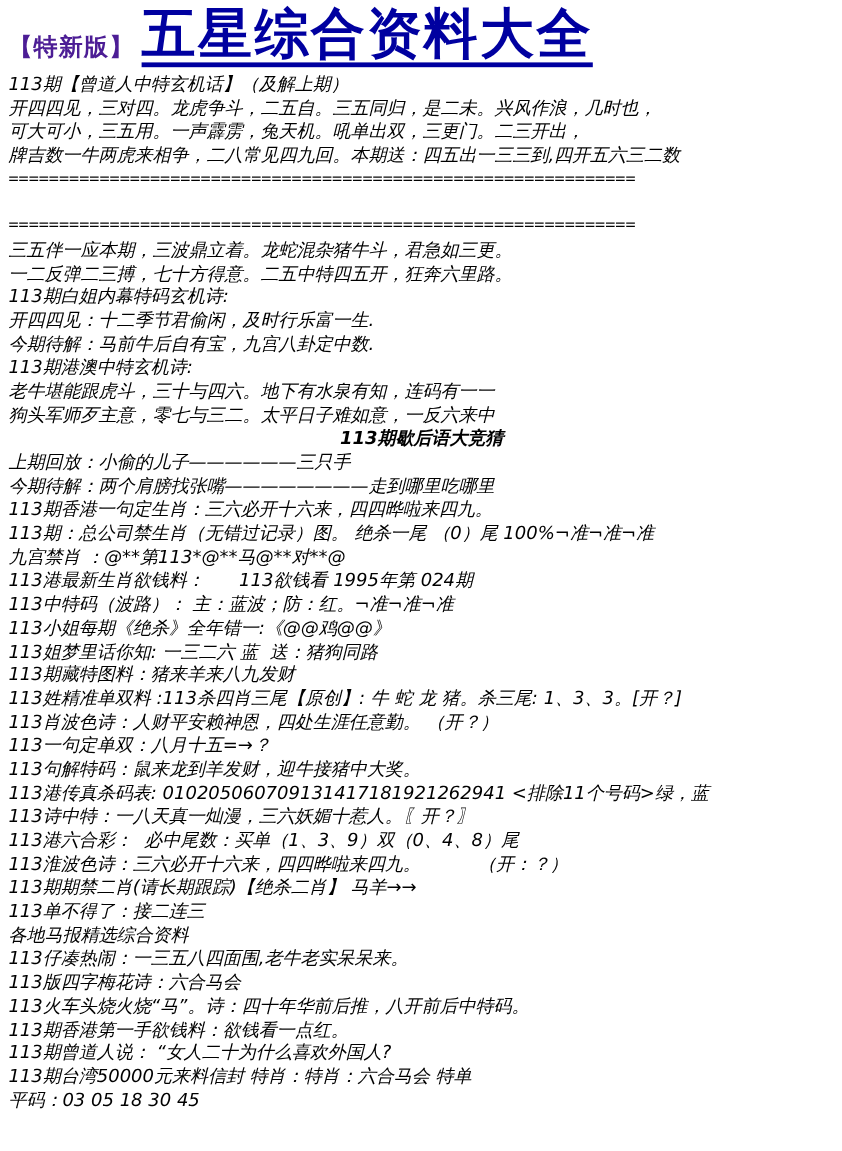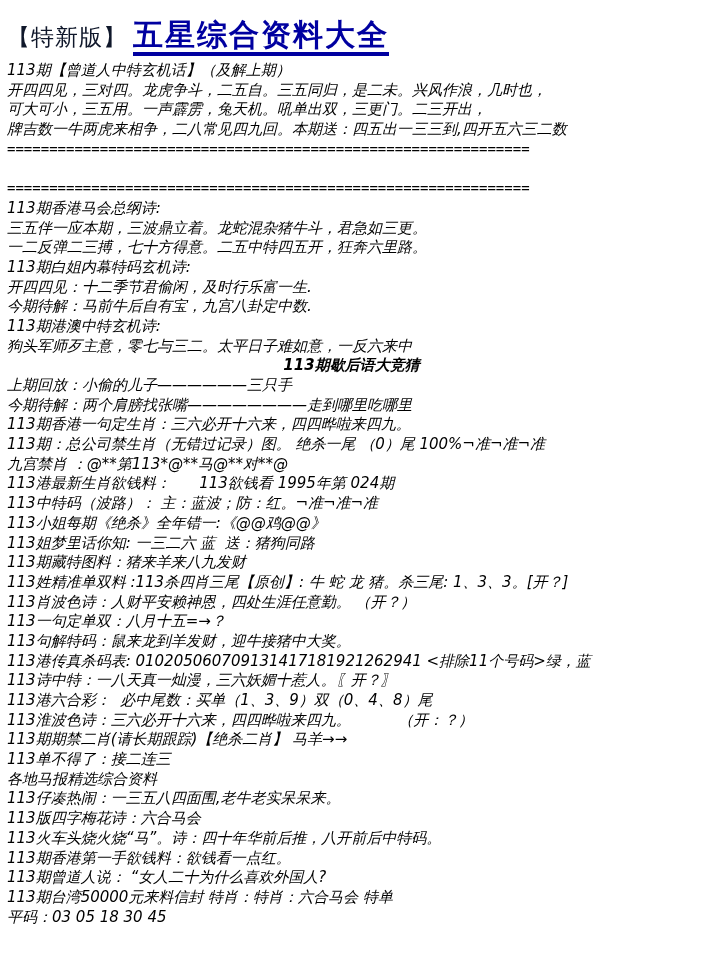--- a/index.html
+++ b/index.html
@@ -18,32 +18,32 @@
     padding: 4px 6px 0 7px;
   }
   
   .header {
     display: flex;
     align-items: flex-end;
     white-space: nowrap;
     height: 52px;
   }
   .badge {
-    color: #0f172a;
-    font-weight: normal;
-    font-size: 23px;
+    color: #4c1d95;
+    font-weight: bold;
+    font-size: 20px;
     line-height: 1;
     padding-bottom: 7px;
     letter-spacing: 1px;
   }
   .title {
     color: #0000a0;
     font-family: "DejaVu Serif", serif;
     font-weight: bold;
-    font-size: 30px;
+    font-size: 45px;
     line-height: 1;
     margin-left: 6px;
     border-bottom: 4px solid #0000a0;
     padding-bottom: 2px;
     letter-spacing: 2px;
   }
   
   .content {
     margin-top: 5px;
     font-size: 15px;
@@ -75,27 +75,27 @@
   </div>
   <div class="content">
 
   <div class="text-line">113期【曾道人中特玄机话】（及解上期）</div>
       <div class="text-line">开四四见，三对四。龙虎争斗，二五自。三五同归，是二未。兴风作浪，几时也，</div>
       <div class="text-line">可大可小，三五用。一声霹雳，兔天机。吼单出双，三更门。二三开出，</div>
       <div class="text-line">牌吉数一牛两虎来相争，二八常见四九回。本期送：四五出一三三到,四开五六三二数</div>
       <div class="text-line separator">==============================================================</div>
       <div class="text-line">&nbsp;</div>
       <div class="text-line separator">==============================================================</div>
-      <div class="text-line">113期香港马会总纲诗:</div>
       <div class="text-line">三五伴一应本期，三波鼎立着。龙蛇混杂猪牛斗，君急如三更。</div>
       <div class="text-line">一二反弹二三搏，七十方得意。二五中特四五开，狂奔六里路。</div>
       <div class="text-line">113期白姐内幕特码玄机诗:</div>
       <div class="text-line">开四四见：十二季节君偷闲，及时行乐富一生.</div>
       <div class="text-line">今期待解：马前牛后自有宝，九宫八卦定中数.</div>
       <div class="text-line">113期港澳中特玄机诗:</div>
+      <div class="text-line">老牛堪能跟虎斗，三十与四六。地下有水泉有知，连码有一一</div>
       <div class="text-line">狗头军师歹主意，零七与三二。太平日子难如意，一反六来中</div>
       <div class="text-line bolded">113期歇后语大竞猜</div>
       <div class="text-line">上期回放：小偷的儿子——————三只手</div>
       <div class="text-line">今期待解：两个肩膀找张嘴————————走到哪里吃哪里</div>
       <div class="text-line">113期香港一句定生肖：三六必开十六来，四四晔啦来四九。</div>
       <div class="text-line">113期：总公司禁生肖（无错过记录）图。 绝杀一尾 （0）尾 100%¬准¬准¬准</div>
       <div class="text-line">九宫禁肖 ：@**第113*@**马@**对**@</div>
       <div class="text-line">113港最新生肖欲钱料：      113欲钱看 1995年第 024期</div>
       <div class="text-line">113中特码（波路）： 主：蓝波；防：红。¬准¬准¬准</div>
       <div class="text-line">113小姐每期《绝杀》全年错一:《@@鸡@@》</div>

